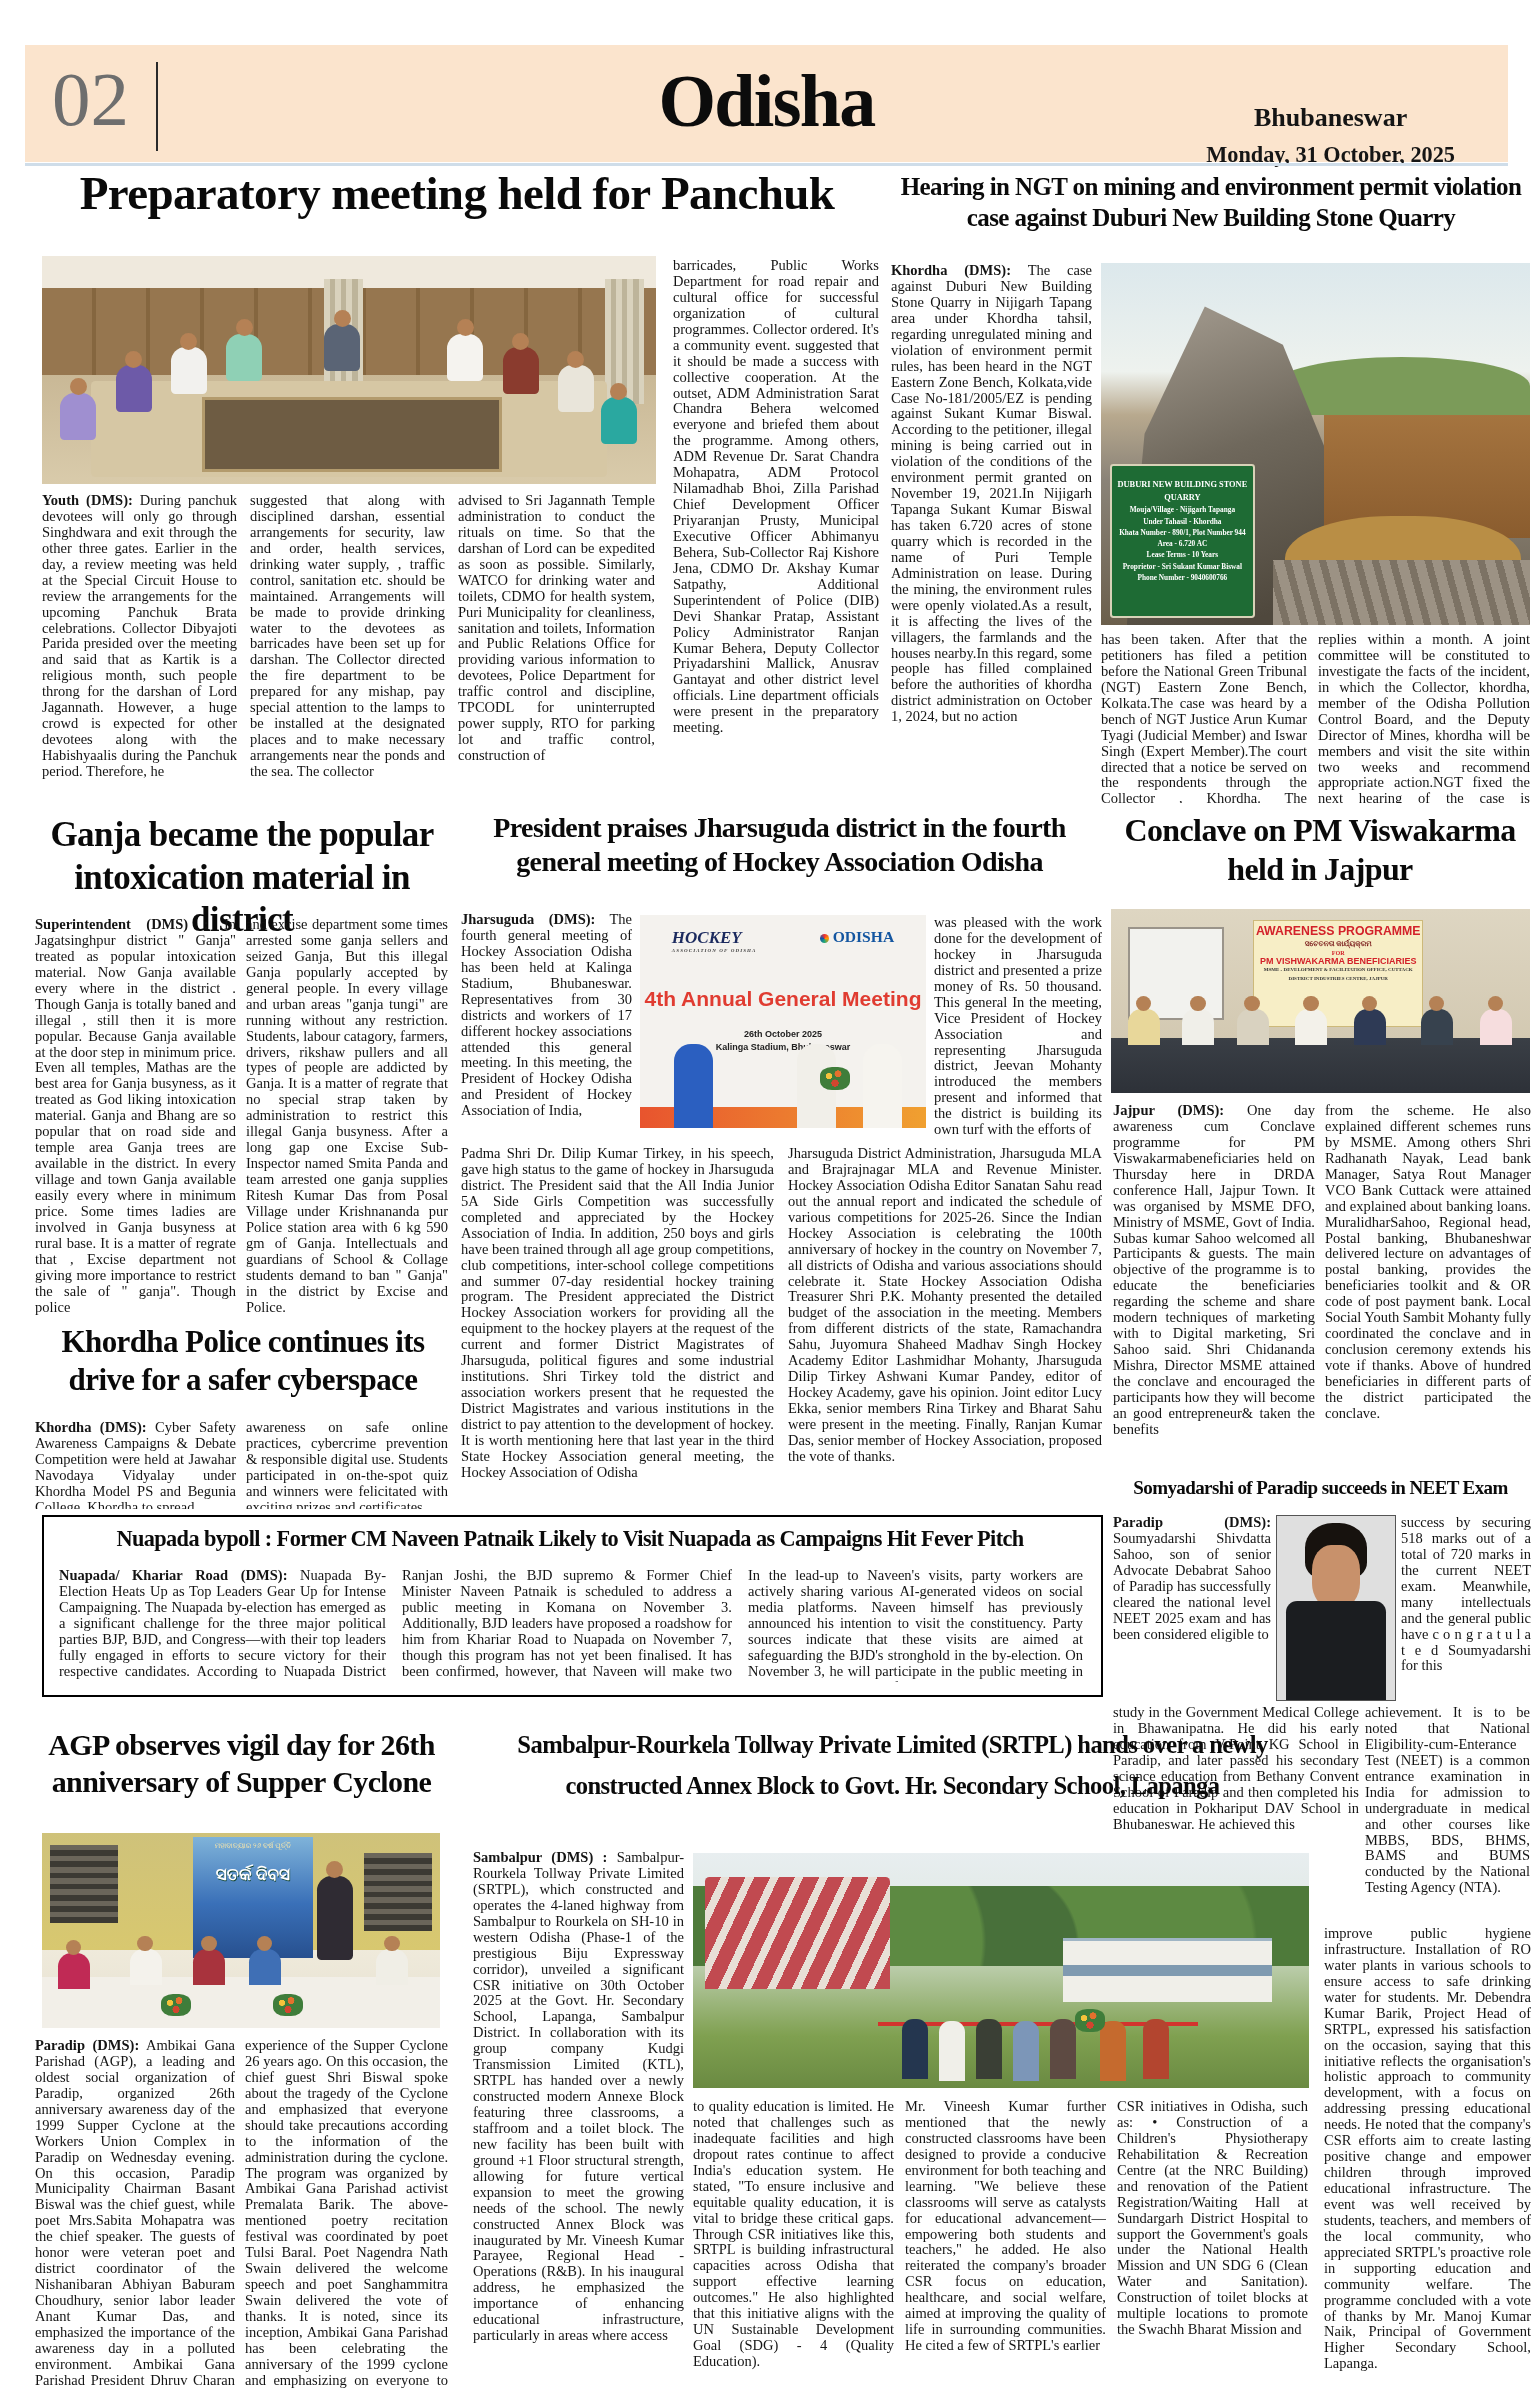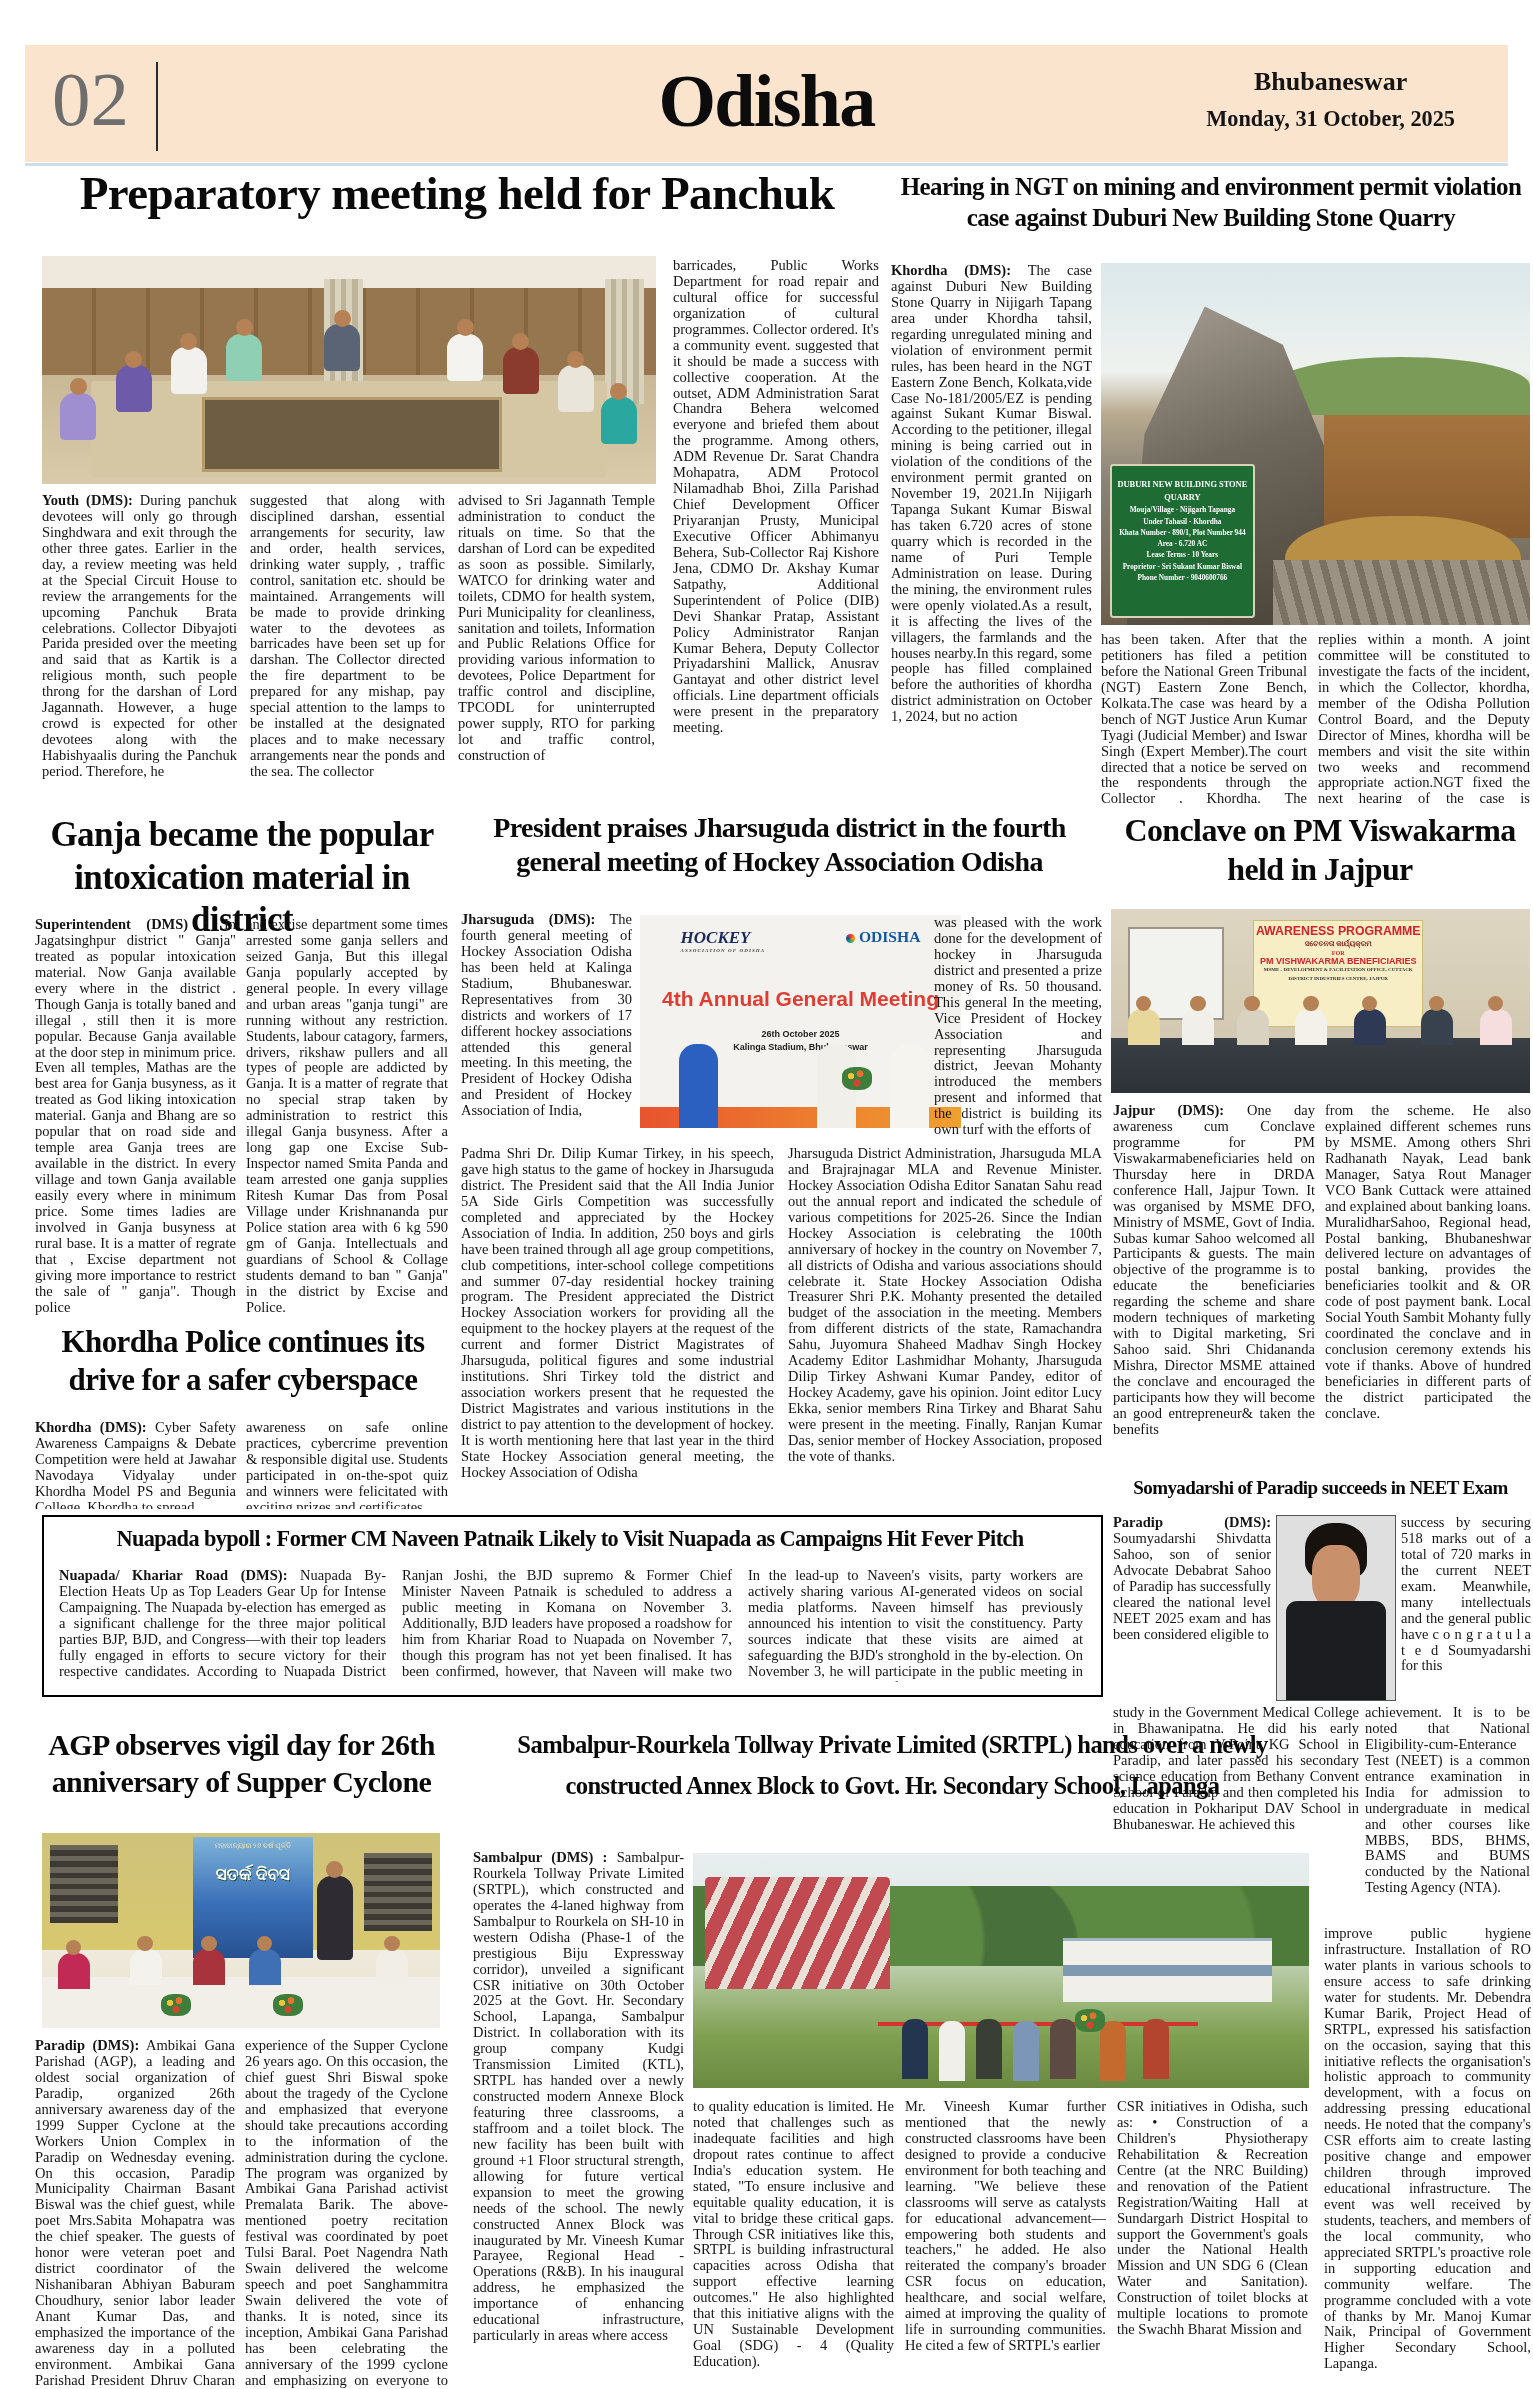--- a/index.html
+++ b/index.html
@@ -6,21 +6,21 @@
   #page{position:relative;width:1533px;height:2389px;background:#ffffff;overflow:hidden;
         font-family:"Liberation Serif",serif;color:#111;}
   
   #mast{position:absolute;left:25px;top:45px;width:1483px;height:117px;background:#fbe4cd;}
   #mast-rule{position:absolute;left:25px;top:163px;width:1483px;height:3.4px;background:#cfdde9;}
   #pgnum{position:absolute;left:27px;top:15.6px;font-size:77px;line-height:1;color:#6e6e6e;font-weight:400;}
   #mast-div{position:absolute;left:131px;top:17px;width:1.7px;height:89px;background:#2a2a2a;}
   #paper-name{position:absolute;left:146px;top:27px;font-size:57px;line-height:1;font-weight:bold;color:#15544a;letter-spacing:-1.1px;}
   #edition{position:absolute;left:0;top:12.3px;width:100%;text-align:center;font-size:74px;line-height:1.2;font-weight:900;color:#0c0c0c;letter-spacing:-1.7px;}
   #mast-right{position:absolute;right:53px;top:21px;text-align:center;font-weight:bold;color:#151515;}
-  #mast-city{font-size:26px;line-height:1.2;}
+  #mast-city{font-size:26px;line-height:1.2;margin-top:36px;}
   #mast-date{font-size:22.3px;line-height:2.0;}
   
   .hl{position:absolute;font-weight:bold;color:#0a0a0a;text-align:center;letter-spacing:-0.6px;line-height:1.22;}
   .nowrap{white-space:nowrap;}
   .col{position:absolute;font-size:14.5px;line-height:1.1;text-align:justify;overflow:hidden;color:#141414;}
   .lead{font-weight:bold;}
   .photo{position:absolute;overflow:hidden;background:#cfcfcf;}
   
   #panchuk-hl{left:34px;top:170px;width:846px;font-size:47px;line-height:1.0;}
   #panchuk-photo{left:42px;top:256px;width:614px;height:228px;background:linear-gradient(#efe9dd 0%,#efe9dd 14%,#9b7b55 14%,#7d5f3e 52%,#c9b896 52%,#d9cbab 100%);}
@@ -44,21 +44,21 @@
   #quarry-sign .big{font-size:8.4px;}
   #ngt-c2{left:1101px;top:632px;width:206px;height:171px;}
   #ngt-c3{left:1318px;top:632px;width:212px;height:171px;}
   
   #ganja-hl{left:34px;top:814px;width:416px;font-size:35px;}
   #ganja-c1{left:35px;top:917px;width:201px;height:398px;}
   #ganja-c2{left:246px;top:917px;width:202px;height:398px;}
   
   #hockey-hl{left:457px;top:811px;width:645px;font-size:28px;}
   #hockey-cl{left:461px;top:912px;width:171px;height:263px;}
-  #hockey-photo{left:640px;top:915px;width:286px;height:213px;background:#f4f2ee;padding-left:35px;}
+  #hockey-photo{left:640px;top:915px;width:286px;height:213px;background:#f4f2ee;}
   .hk-logos{position:absolute;left:0;top:6%;width:100%;display:flex;justify-content:space-around;font-weight:900;}
   .hk-logo1{font-size:17px;color:#1b2a5e;font-style:italic;}
   .hk-logo1 small{display:block;font-size:5px;letter-spacing:1.1px;color:#444;}
   .hk-logo2{font-size:15.6px;color:#1456a0;}
   .hk-dot{display:inline-block;width:9px;height:9px;border-radius:50%;background:conic-gradient(#e33,#f90,#2a7,#15a,#e33);vertical-align:middle;margin-right:3.4px;}
   .hk-title{position:absolute;left:0;top:34%;width:100%;text-align:center;color:#e03c31;font-size:21px;font-weight:bold;font-family:"Liberation Sans",sans-serif;}
   .hk-sub{position:absolute;left:0;top:53%;width:100%;text-align:center;color:#222;font-size:9px;font-weight:bold;font-family:"Liberation Sans",sans-serif;line-height:1.5;}
   .hk-strip{position:absolute;left:0;bottom:0;width:100%;height:10%;background:linear-gradient(90deg,#e8542e,#f0a030);}
   .hk-person{position:absolute;bottom:0;width:39px;height:84px;border-radius:17px 17px 0 0;}
   .bouquet{position:absolute;width:30px;height:22.3px;background:radial-gradient(circle at 30% 40%,#f5c33b 12%,transparent 13%),radial-gradient(circle at 60% 30%,#e5702d 14%,transparent 15%),radial-gradient(circle at 50% 70%,#d2452f 16%,transparent 17%),#3f7d3a;border-radius:40%;}

